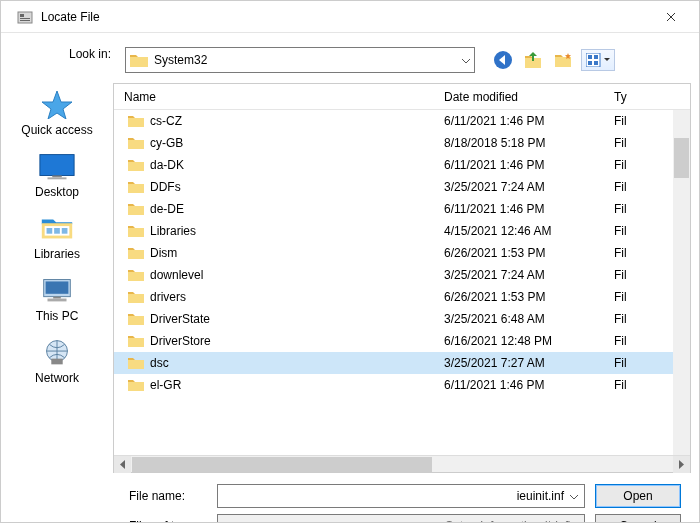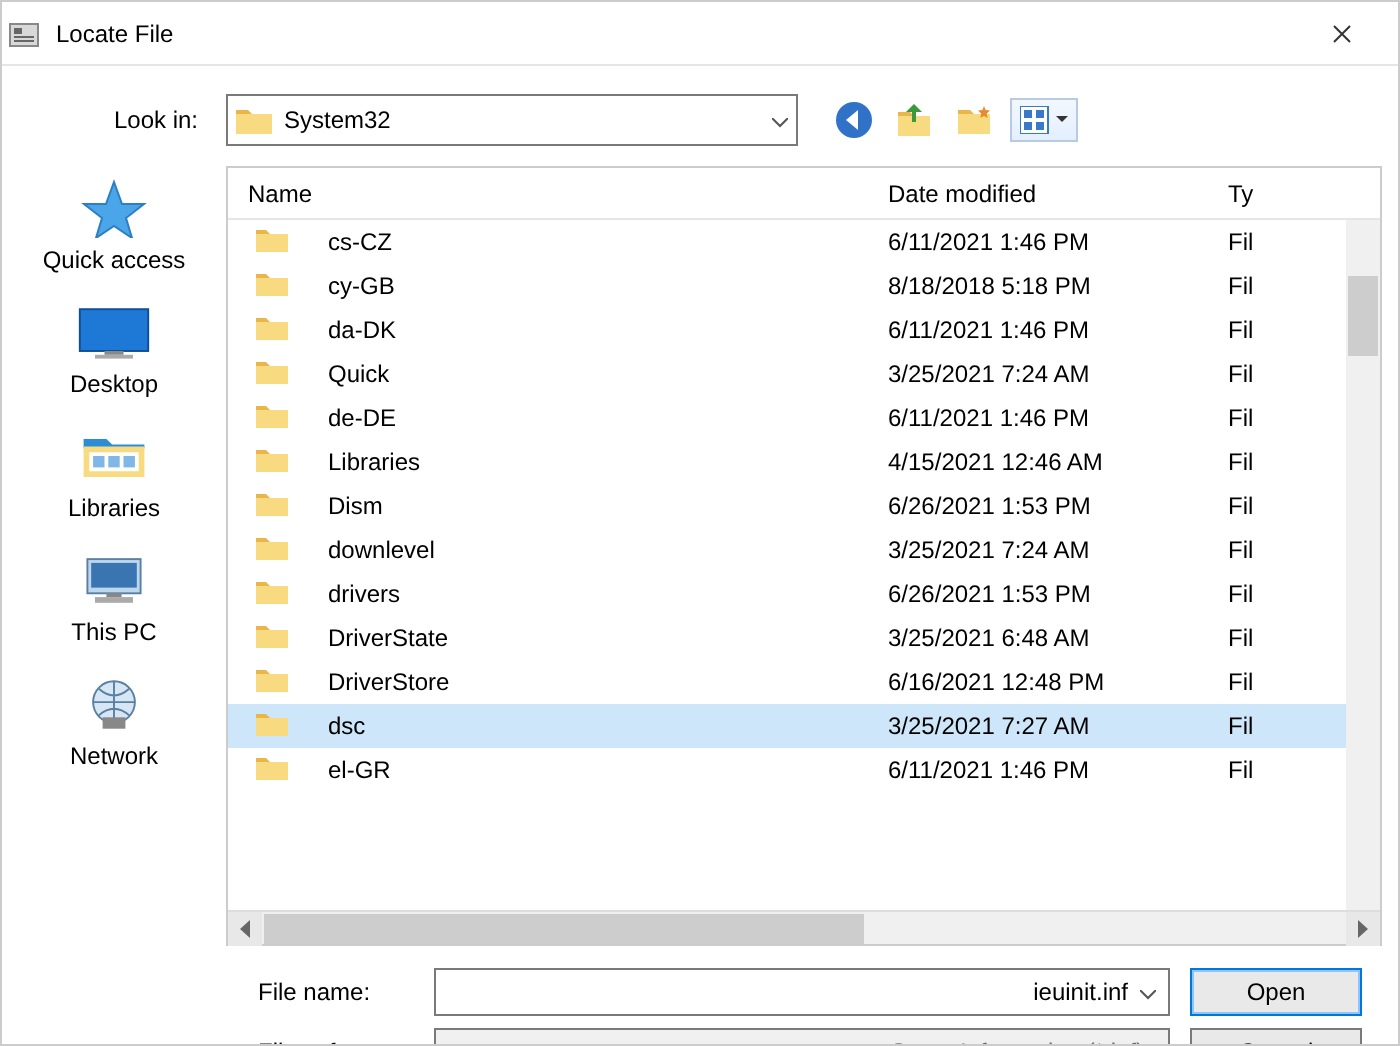--- a/index.html
+++ b/index.html
@@ -1,27 +1,27 @@
 <!DOCTYPE html>
 <html><head>
 <meta charset="utf-8">
 <style>
 * { box-sizing: border-box; margin: 0; padding: 0; }
 body { font-family: "Segoe UI", Tahoma, sans-serif; font-size: 12px; background: #fff; width: 700px; height: 523px; overflow: hidden; border: 1px solid #ccc; }
 
 
-.titlebar { display: flex; align-items: center; height: 32px; padding: 0 6px 0 3px; border-bottom: 1px solid #e5e5e5; }
+.titlebar { display: flex; align-items: center; height: 32px; padding: 0 6px 0 16px; border-bottom: 1px solid #e5e5e5; }
 .titlebar .ticon { width: 16px; height: 16px; margin-right: 8px; }
 .titlebar .title { flex: 1; font-size: 12px; }
 .titlebar .close { width: 45px; height: 32px; display: flex; align-items: center; justify-content: center; cursor: pointer; }
 
 
-.toprow { display: flex; align-items: center; padding: 14px 12px 10px 12px; gap: 8px; }
+.toprow { display: flex; padding: 14px 12px 10px 24px; gap: 8px; }
 .toprow .label { width: 92px; text-align: right; padding-right: 6px; }
-.lookin { flex: none; width: 286px; height: 26px; border: 1px solid #7a7a7a; display: flex; align-items: center; padding: 0 4px; gap: 6px; background: #fff; }
+.lookin { flex: none; width: 350px; height: 26px; border: 1px solid #7a7a7a; display: flex; align-items: center; padding: 0 4px; gap: 6px; background: #fff; }
 .lookin .foldicon { width: 18px; height: 15px; }
 .lookin .txt { flex: 1; }
 .lookin .chev { color: #555; }
 .toolbtns { display: flex; align-items: center; gap: 6px; margin-left: 8px; }
 .toolbtn { width: 24px; height: 24px; display: flex; align-items: center; justify-content: center; border: 1px solid transparent; }
 .viewsbtn { width: 34px; border: 1px solid #b8c9e4; background: linear-gradient(#f3f8ff,#e3efff); display: flex; align-items: center; justify-content: center; height: 22px; gap: 2px; }
 
 
 .mainarea { display: flex; height: 390px; }
 
@@ -33,21 +33,21 @@
 
 
 .filepanel { flex: 1; margin-right: 8px; border: 1px solid #ccc; display: flex; flex-direction: column; background: #fff; position: relative; }
 .cols { display: flex; height: 26px; align-items: center; border-bottom: 1px solid #e5e5e5; }
 .col-name { width: 330px; padding-left: 10px; }
 .col-date { width: 170px; }
 .col-type { flex: 1; }
 .rows { flex: 1; overflow: hidden; }
 .row { display: flex; height: 22px; align-items: center; }
 .row.selected { background: #cde6f9; }
-.row .c-name { width: 330px; display: flex; align-items: flex-start; gap: 20px; padding-left: 14px; }
+.row .c-name { width: 330px; display: flex; align-items: flex-end; gap: 6px; padding-left: 14px; }
 .row .c-date { width: 170px; }
 .row .c-type { flex: 1; }
 .foldsm { width: 16px; height: 13px; display: inline-block; }
 .hscroll { height: 17px; background: #f0f0f0; display: flex; align-items: center; border-top: 1px solid #ddd; }
 .hscroll .arrow { width: 17px; height: 17px; background: #e8e8e8; display: flex; align-items: center; justify-content: center; }
 .hscroll .thumb { width: 300px; height: 15px; background: #cdcdcd; margin-left: 1px; }
 .vscroll { position: absolute; right: 0; top: 26px; bottom: 17px; width: 17px; background: #f0f0f0; display: flex; flex-direction: column; align-items: center; }
 .vscroll .thumb { width: 15px; height: 40px; background: #cdcdcd; margin-top: 28px; }
 
 
@@ -236,21 +236,21 @@
           </div>
           <div class="c-date">6/11/2021 1:46 PM</div>
           <div class="c-type">Fil</div>
         </div>
         <div class="row">
           <div class="c-name">
             <span class="foldsm"><svg viewBox="0 0 16 13">
                 <path class="fold-back" d="M0 1 h5 l2 2 h9 v1 H0z"></path>
                 <path class="fold-front" d="M0 3 h16 v9 H0z"></path>
               </svg></span>
-            <span>Quick</span>
+            <span>DDFs</span>
           </div>
           <div class="c-date">3/25/2021 7:24 AM</div>
           <div class="c-type">Fil</div>
         </div>
         <div class="row">
           <div class="c-name">
             <span class="foldsm"><svg viewBox="0 0 16 13">
                 <path class="fold-back" d="M0 1 h5 l2 2 h9 v1 H0z"></path>
                 <path class="fold-front" d="M0 3 h16 v9 H0z"></path>
               </svg></span>

